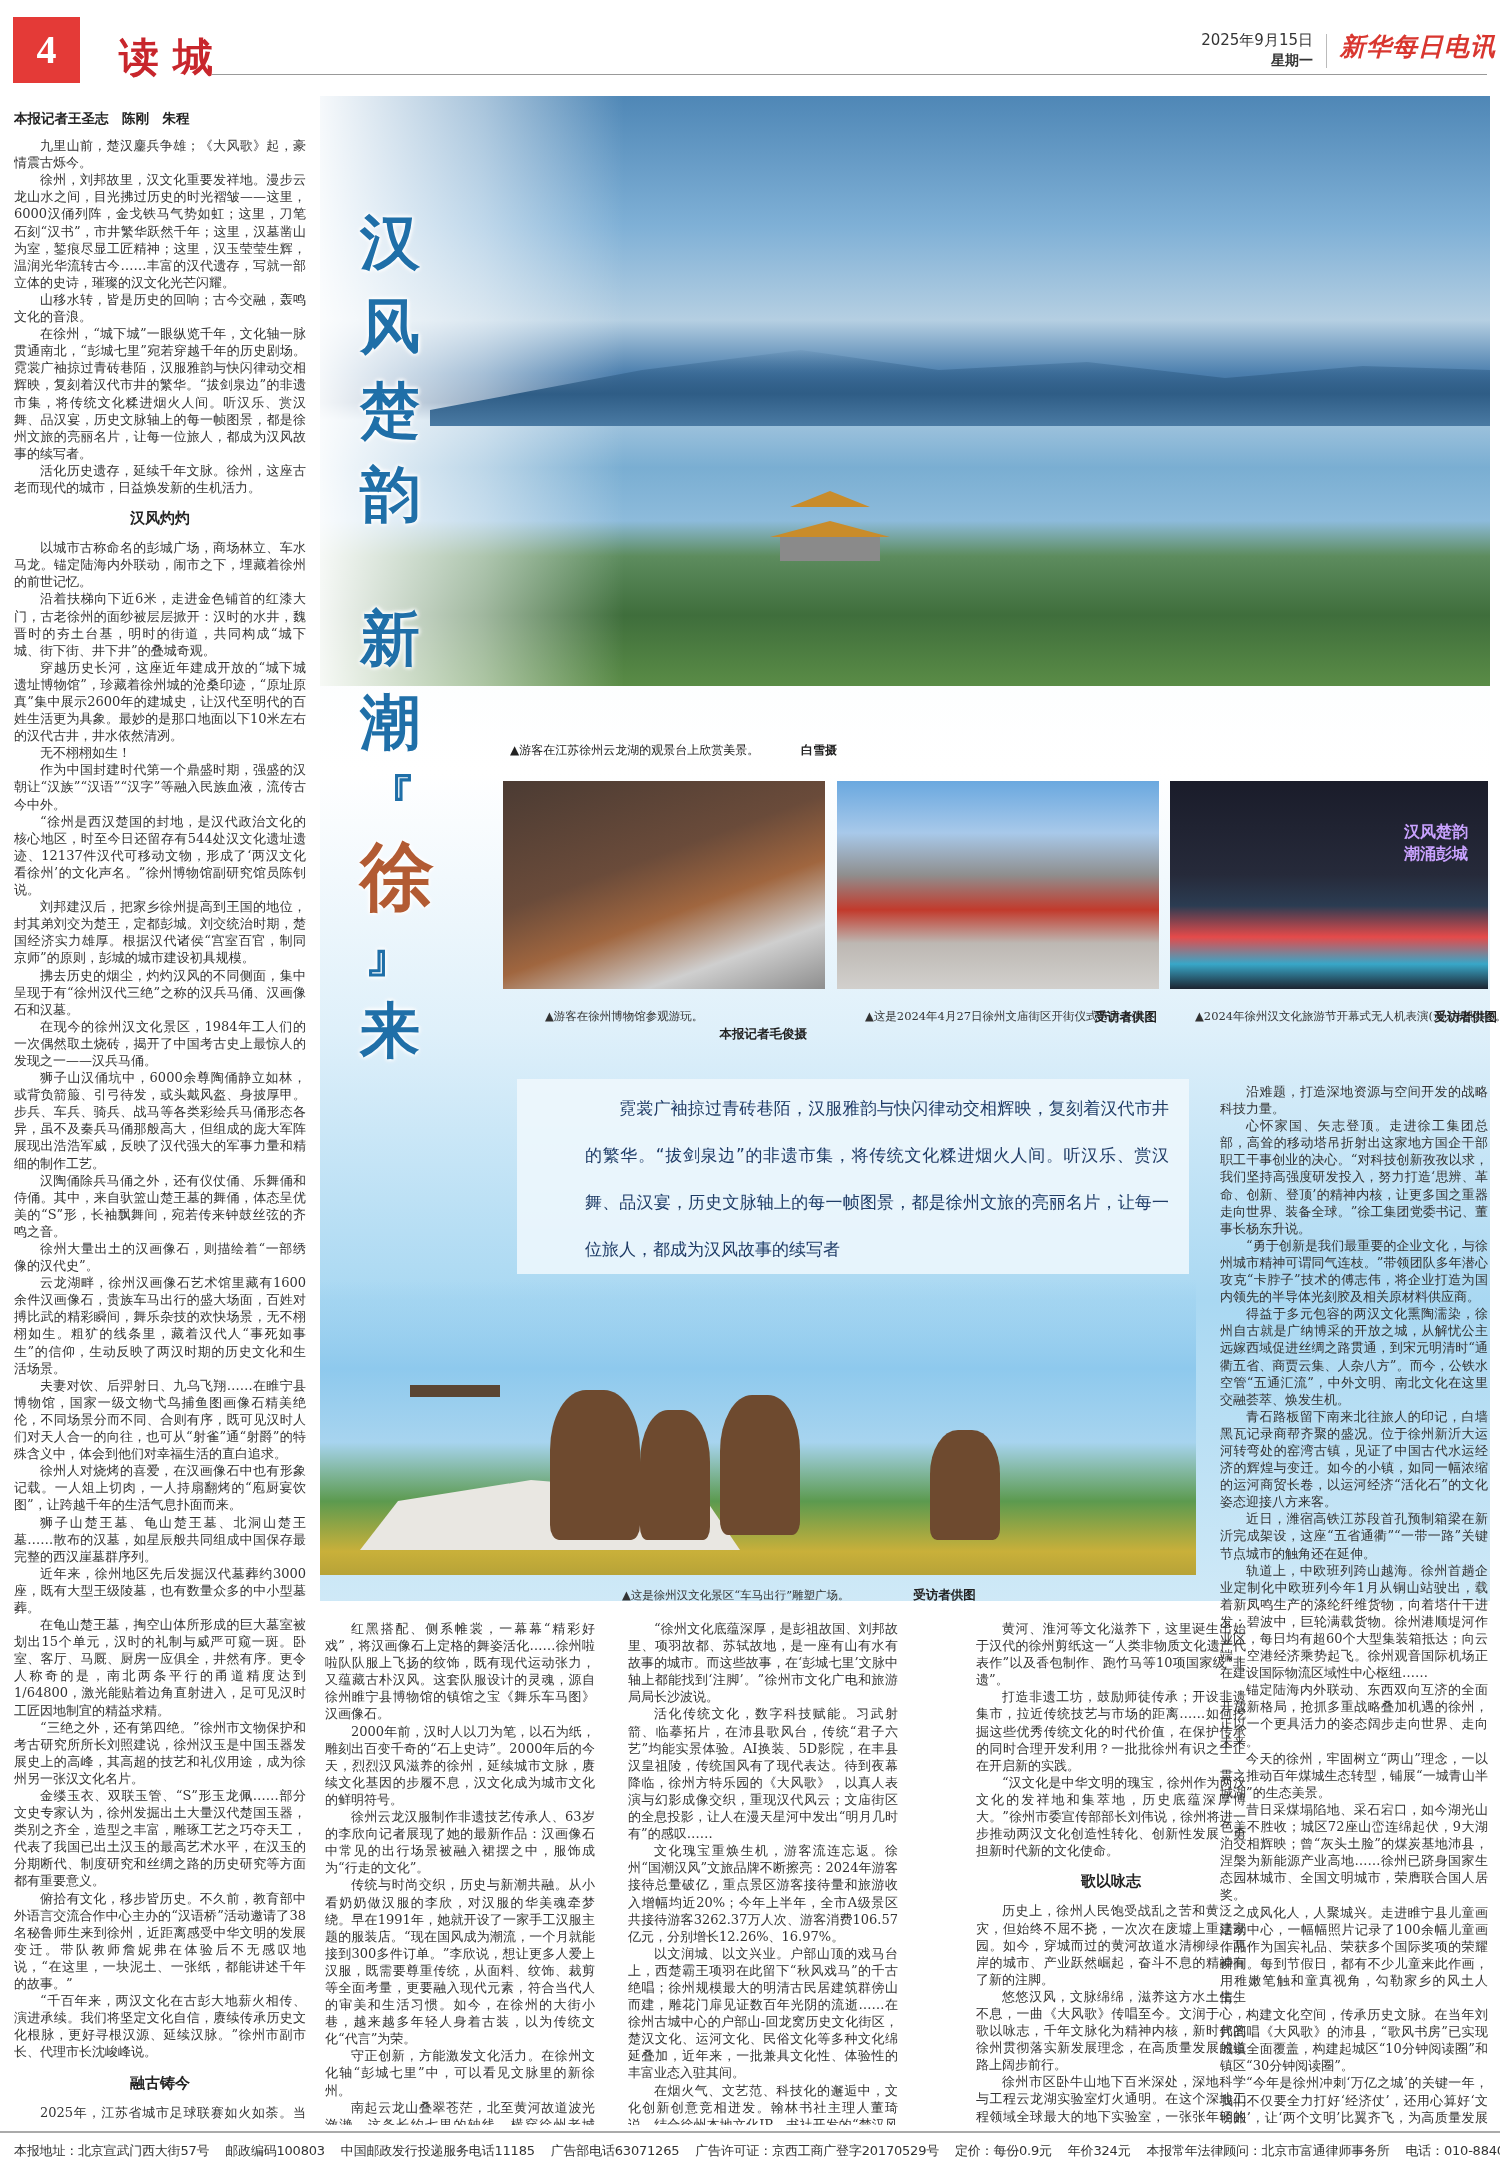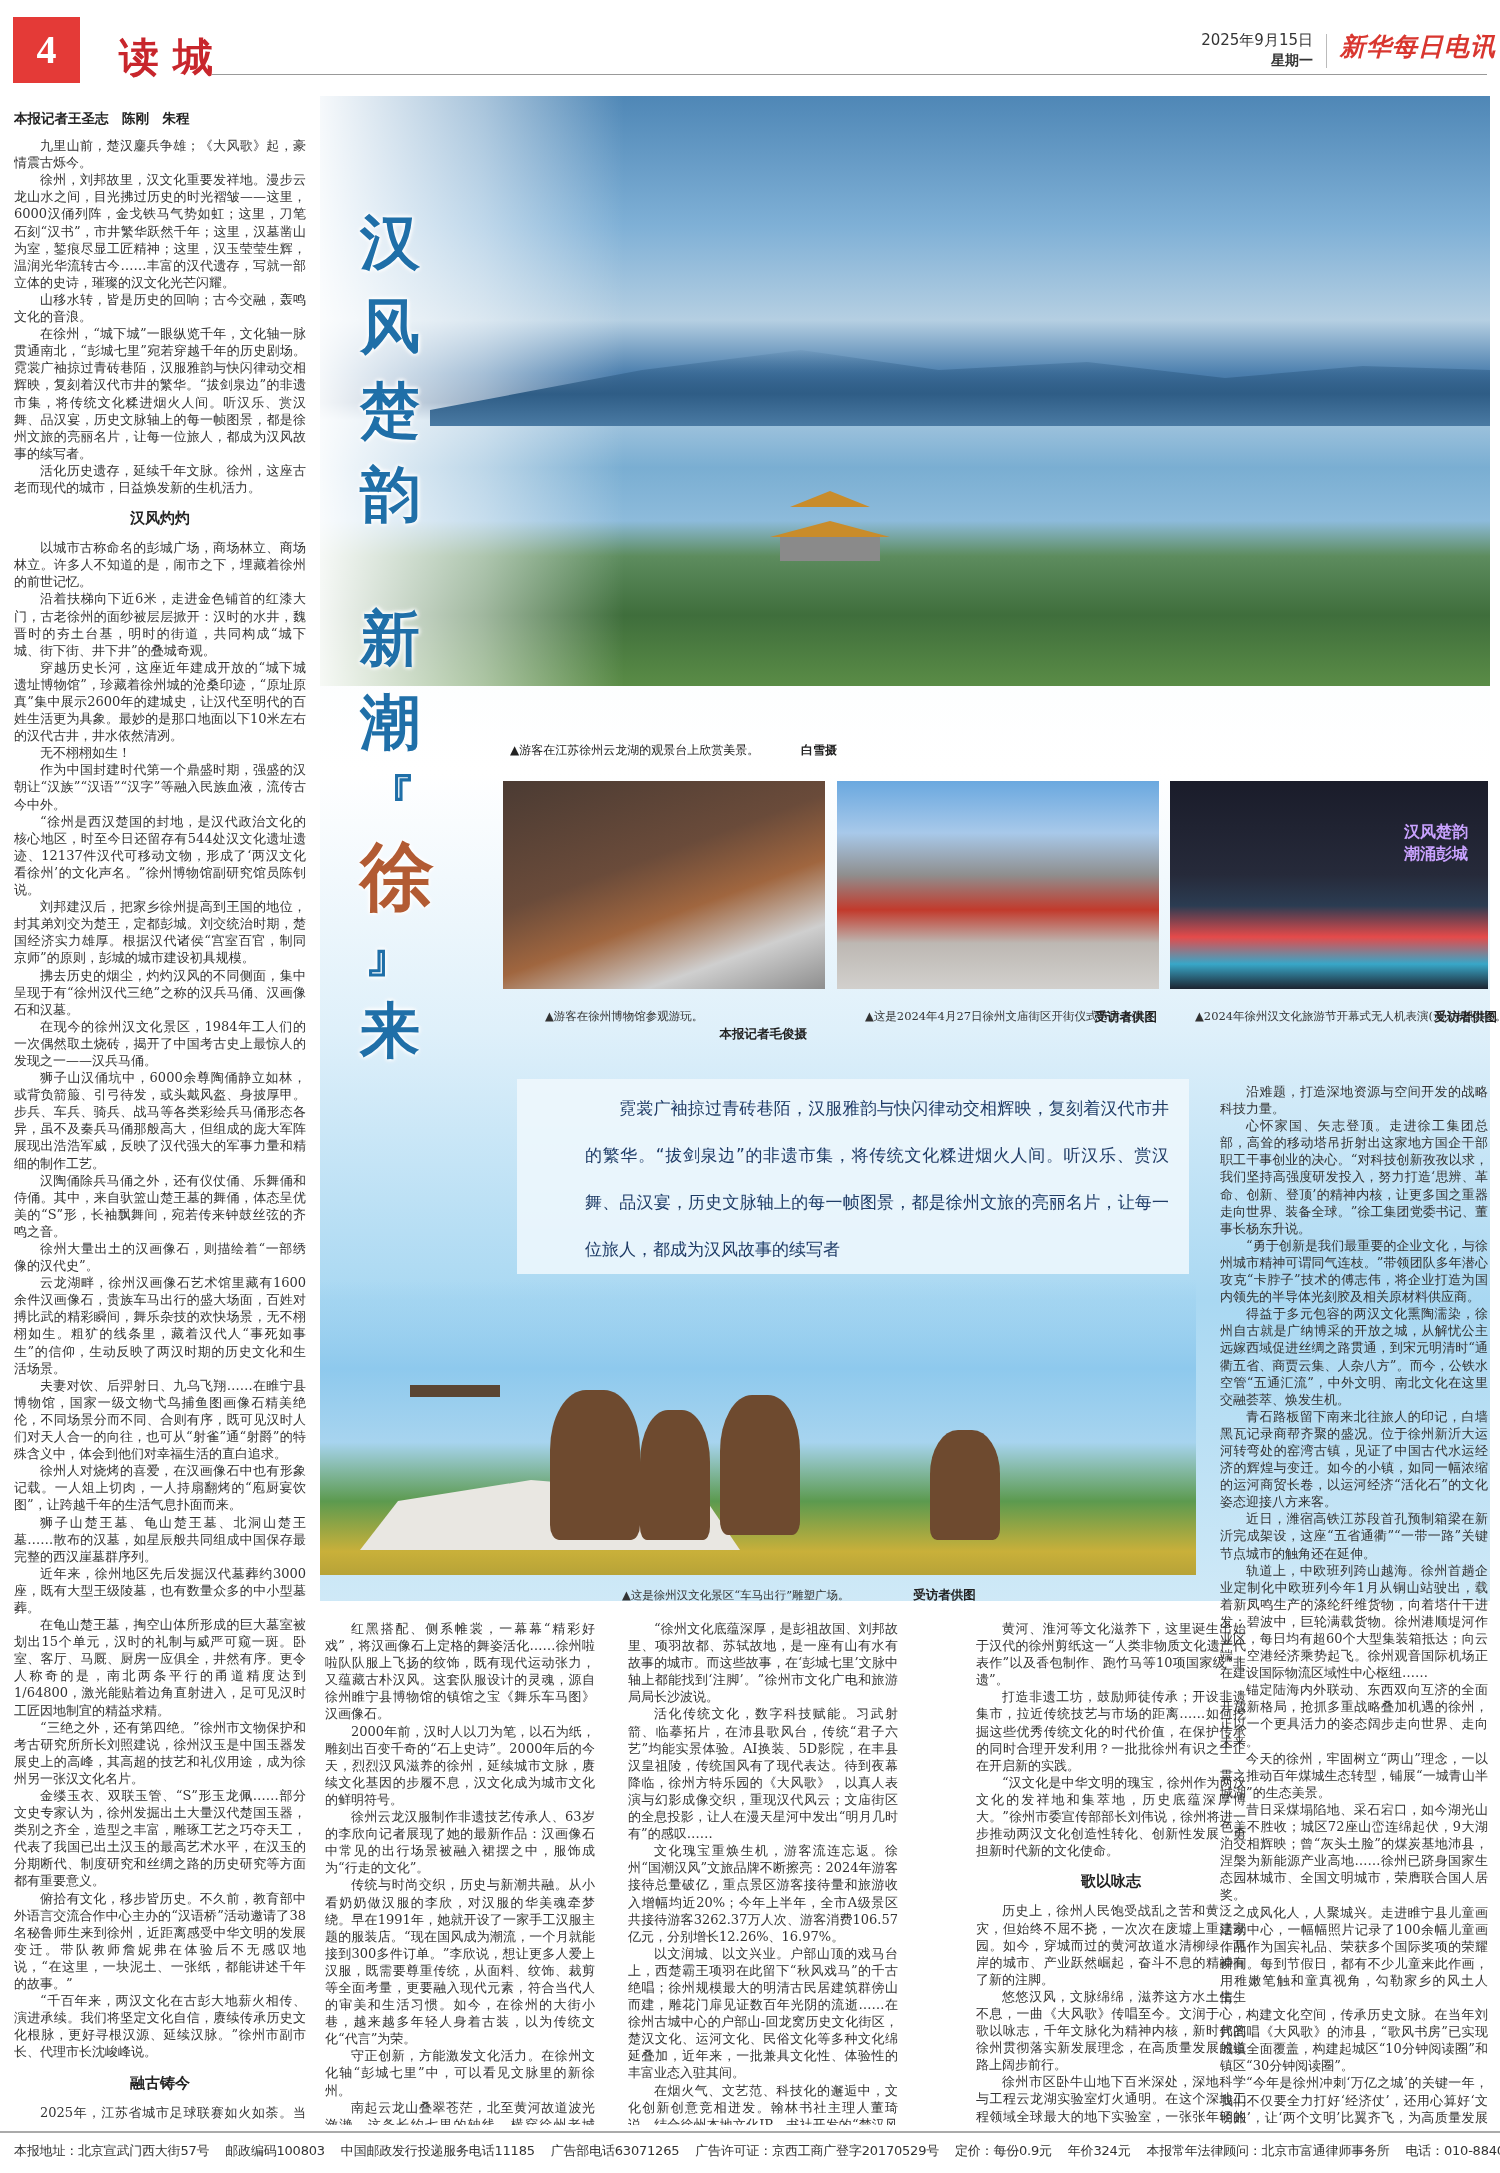--- a/index.html
+++ b/index.html
@@ -102,21 +102,21 @@
   <p class="byline">本报记者王圣志　陈刚　朱程</p>
   <div>
       <p>九里山前，楚汉鏖兵争雄；《大风歌》起，豪情震古烁今。</p>
       <p>徐州，刘邦故里，汉文化重要发祥地。漫步云龙山水之间，目光拂过历史的时光褶皱——这里，6000汉俑列阵，金戈铁马气势如虹；这里，刀笔石刻“汉书”，市井繁华跃然千年；这里，汉墓凿山为室，錾痕尽显工匠精神；这里，汉玉莹莹生辉，温润光华流转古今……丰富的汉代遗存，写就一部立体的史诗，璀璨的汉文化光芒闪耀。</p>
       <p>山移水转，皆是历史的回响；古今交融，轰鸣文化的音浪。</p>
       <p>在徐州，“城下城”一眼纵览千年，文化轴一脉贯通南北，“彭城七里”宛若穿越千年的历史剧场。霓裳广袖掠过青砖巷陌，汉服雅韵与快闪律动交相辉映，复刻着汉代市井的繁华。“拔剑泉边”的非遗市集，将传统文化糅进烟火人间。听汉乐、赏汉舞、品汉宴，历史文脉轴上的每一帧图景，都是徐州文旅的亮丽名片，让每一位旅人，都成为汉风故事的续写者。</p>
       <p>活化历史遗存，延续千年文脉。徐州，这座古老而现代的城市，日益焕发新的生机活力。</p>
     </div>
   <h3>汉风灼灼</h3>
   <div>
-      <p>以城市古称命名的彭城广场，商场林立、商场林立。许多人不知道的是，闹市之下，埋藏着徐州的前世记忆。</p>
+      <p>以城市古称命名的彭城广场，商场林立、车水马龙。锚定陆海内外联动，闹市之下，埋藏着徐州的前世记忆。</p>
       <p>沿着扶梯向下近6米，走进金色铺首的红漆大门，古老徐州的面纱被层层掀开：汉时的水井，魏晋时的夯土台基，明时的街道，共同构成“城下城、街下街、井下井”的叠城奇观。</p>
       <p>穿越历史长河，这座近年建成开放的“城下城遗址博物馆”，珍藏着徐州城的沧桑印迹，“原址原真”集中展示2600年的建城史，让汉代至明代的百姓生活更为具象。最妙的是那口地面以下10米左右的汉代古井，井水依然清冽。</p>
       <p>无不栩栩如生！</p>
       <p>作为中国封建时代第一个鼎盛时期，强盛的汉朝让“汉族”“汉语”“汉字”等融入民族血液，流传古今中外。</p>
       <p>“徐州是西汉楚国的封地，是汉代政治文化的核心地区，时至今日还留存有544处汉文化遗址遗迹、12137件汉代可移动文物，形成了‘两汉文化看徐州’的文化声名。”徐州博物馆副研究馆员陈钊说。</p>
       <p>刘邦建汉后，把家乡徐州提高到王国的地位，封其弟刘交为楚王，定都彭城。刘交统治时期，楚国经济实力雄厚。根据汉代诸侯“宫室百官，制同京师”的原则，彭城的城市建设初具规模。</p>
       <p>拂去历史的烟尘，灼灼汉风的不同侧面，集中呈现于有“徐州汉代三绝”之称的汉兵马俑、汉画像石和汉墓。</p>
       <p>在现今的徐州汉文化景区，1984年工人们的一次偶然取土烧砖，揭开了中国考古史上最惊人的发现之一——汉兵马俑。</p>
       <p>狮子山汉俑坑中，6000余尊陶俑静立如林，或背负箭箙、引弓待发，或头戴风盔、身披厚甲。步兵、车兵、骑兵、战马等各类彩绘兵马俑形态各异，虽不及秦兵马俑那般高大，但组成的庞大军阵展现出浩浩军威，反映了汉代强大的军事力量和精细的制作工艺。</p>
       <p>汉陶俑除兵马俑之外，还有仪仗俑、乐舞俑和侍俑。其中，来自驮篮山楚王墓的舞俑，体态呈优美的“S”形，长袖飘舞间，宛若传来钟鼓丝弦的齐鸣之音。</p>

